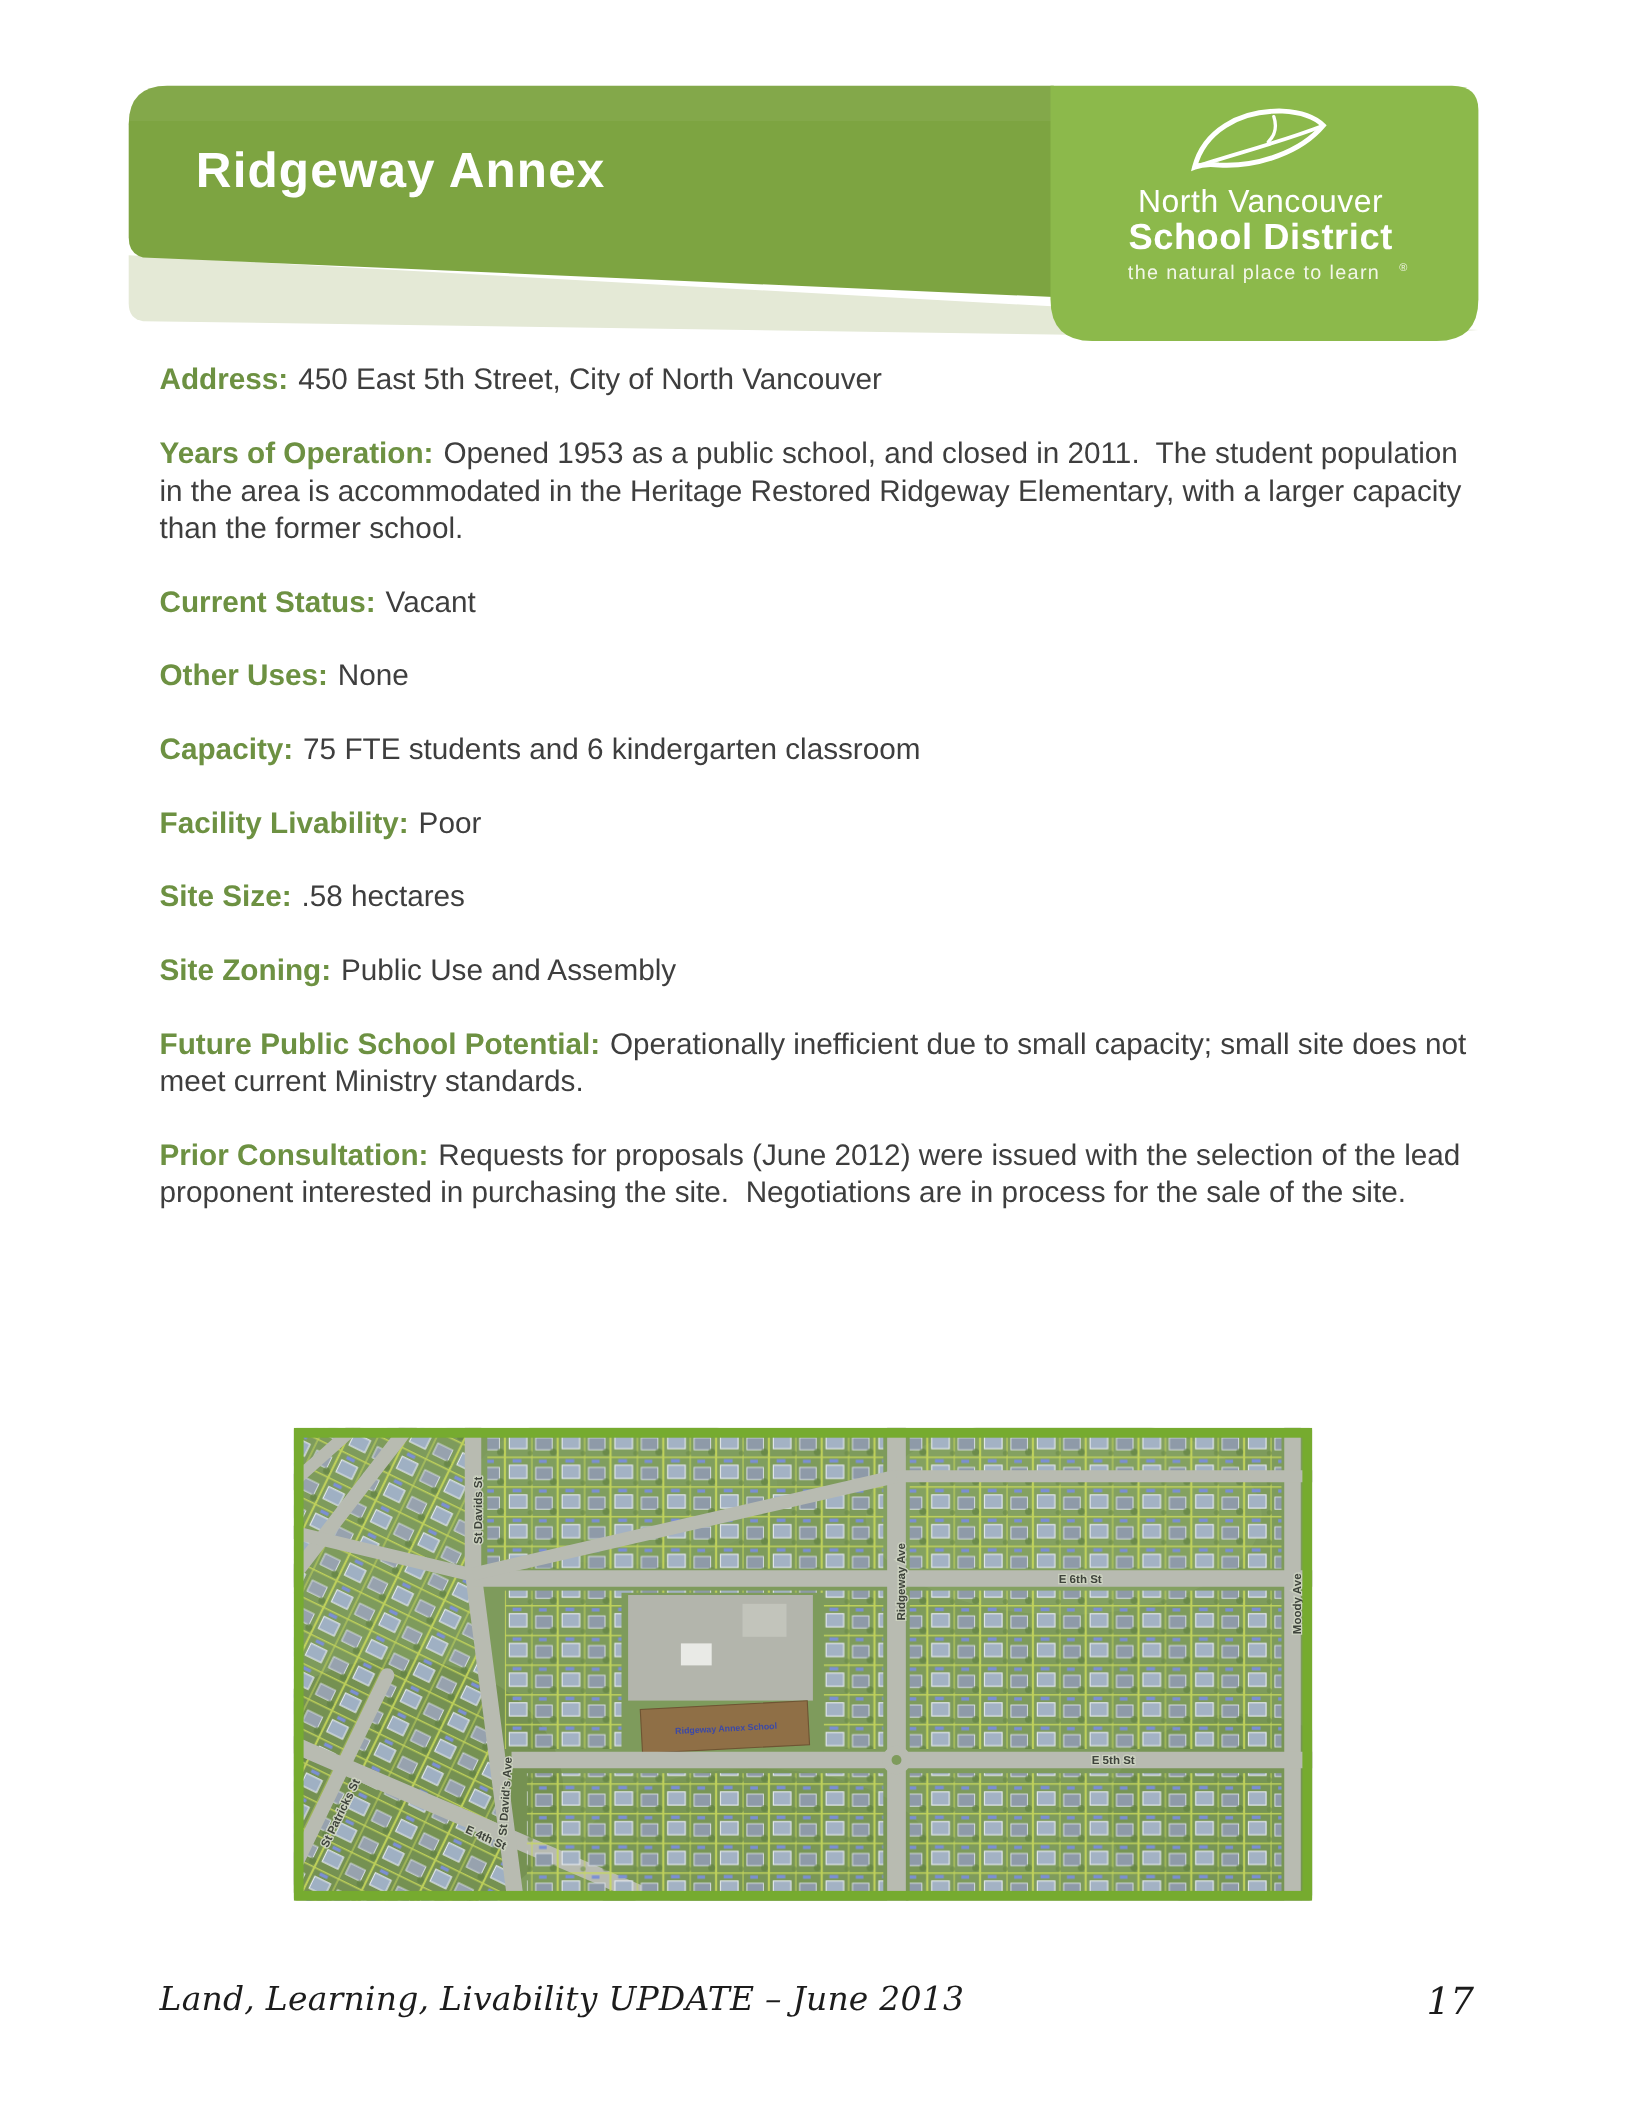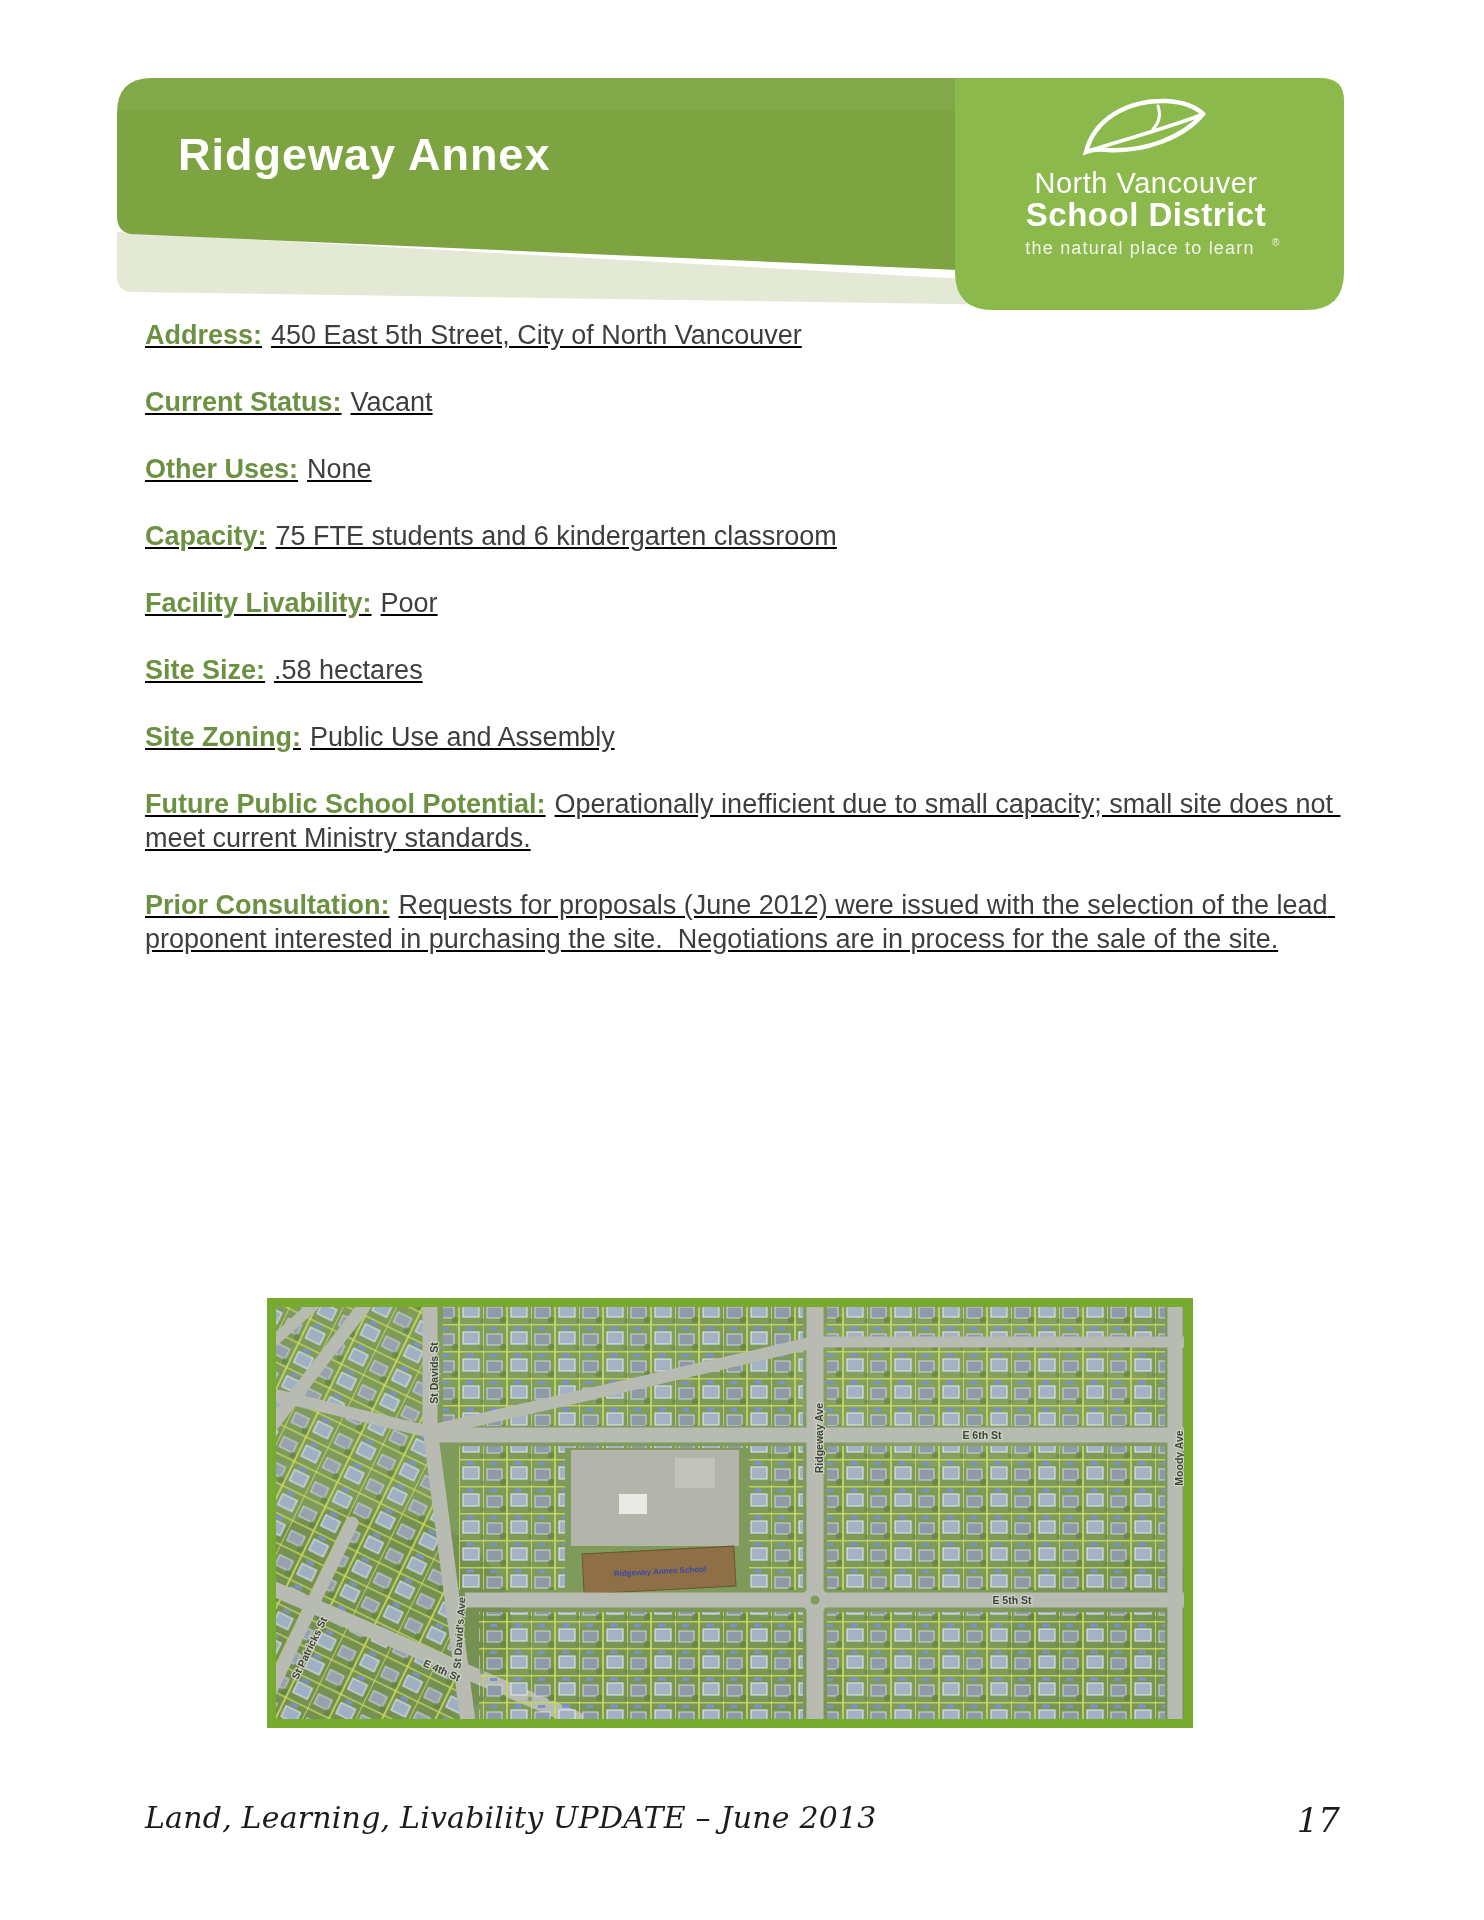--- a/index.html
+++ b/index.html
@@ -6,21 +6,21 @@
   body{font-family:"Liberation Sans", sans-serif;position:relative;}
 
   
   .header-svg{position:absolute;left:0;top:0;}
   .banner-title{font-family:"Liberation Sans", sans-serif;font-weight:700;letter-spacing:1px;}
   .logo-line1{font-family:"Liberation Sans", sans-serif;font-weight:400;letter-spacing:.5px;}
   .logo-line2{font-family:"Liberation Sans", sans-serif;font-weight:700;letter-spacing:.5px;}
   .logo-tagline{font-family:"Liberation Sans", sans-serif;font-weight:400;letter-spacing:1.2px;}
 
   
-  .content{position:absolute;left:145px;top:318px;width:1205px;text-decoration:underline;}
+  .content{position:absolute;left:145px;top:328px;width:1205px;}
   .sec{margin:0 0 33px 0;font-size:27px;line-height:34px;color:#3e3e3e;}
   .sec-label{font-weight:700;color:#6d9142;margin-right:9px;}
   .sec-text{white-space:pre-wrap;}
 
   
   .map-wrap{position:absolute;left:267px;top:1298px;width:926px;height:430px;}
   .map-wrap svg{display:block;}
   .street-label{font-family:"Liberation Sans", sans-serif;font-weight:700;font-size:10.5px;
                 fill:#3f443c;stroke:#ccd2c0;stroke-width:2.5px;paint-order:stroke;}
   .site-label{font-family:"Liberation Sans", sans-serif;font-weight:700;font-size:8px;fill:#3b49a8;}
@@ -52,20 +52,21 @@
   </g>
 
   <text class="logo-line1" x="1146" y="193" font-size="29" fill="#ffffff" text-anchor="middle">North Vancouver</text>
   <text class="logo-line2" x="1146" y="226" font-size="33" fill="#ffffff" text-anchor="middle">School District</text>
   <text class="logo-tagline" x="1140" y="254" font-size="18" fill="#f2f6e8" text-anchor="middle">the natural place to learn</text>
   <text x="1272" y="246" font-size="10" fill="#f2f6e8">®</text>
 </svg>
 
 <div class="content">
   <p class="sec"><span class="sec-label">Address:</span><span class="sec-text">450 East 5th Street, City of North Vancouver</span></p>
+  <p class="sec"><span class="sec-label">Years of Operation:</span><span class="sec-text">Opened 1953 as a public school, and closed in 2011.  The student population in the area is accommodated in the Heritage Restored Ridgeway Elementary, with a larger capacity than the former school.</span></p>
   <p class="sec"><span class="sec-label">Current Status:</span><span class="sec-text">Vacant</span></p>
   <p class="sec"><span class="sec-label">Other Uses:</span><span class="sec-text">None</span></p>
   <p class="sec"><span class="sec-label">Capacity:</span><span class="sec-text">75 FTE students and 6 kindergarten classroom</span></p>
   <p class="sec"><span class="sec-label">Facility Livability:</span><span class="sec-text">Poor</span></p>
   <p class="sec"><span class="sec-label">Site Size:</span><span class="sec-text">.58 hectares</span></p>
   <p class="sec"><span class="sec-label">Site Zoning:</span><span class="sec-text">Public Use and Assembly</span></p>
   <p class="sec"><span class="sec-label">Future Public School Potential:</span><span class="sec-text">Operationally inefficient due to small capacity; small site does not meet current Ministry standards.</span></p>
   <p class="sec"><span class="sec-label">Prior Consultation:</span><span class="sec-text">Requests for proposals (June 2012) were issued with the selection of the lead proponent interested in purchasing the site.  Negotiations are in process for the sale of the site.</span></p>
 </div>
 

